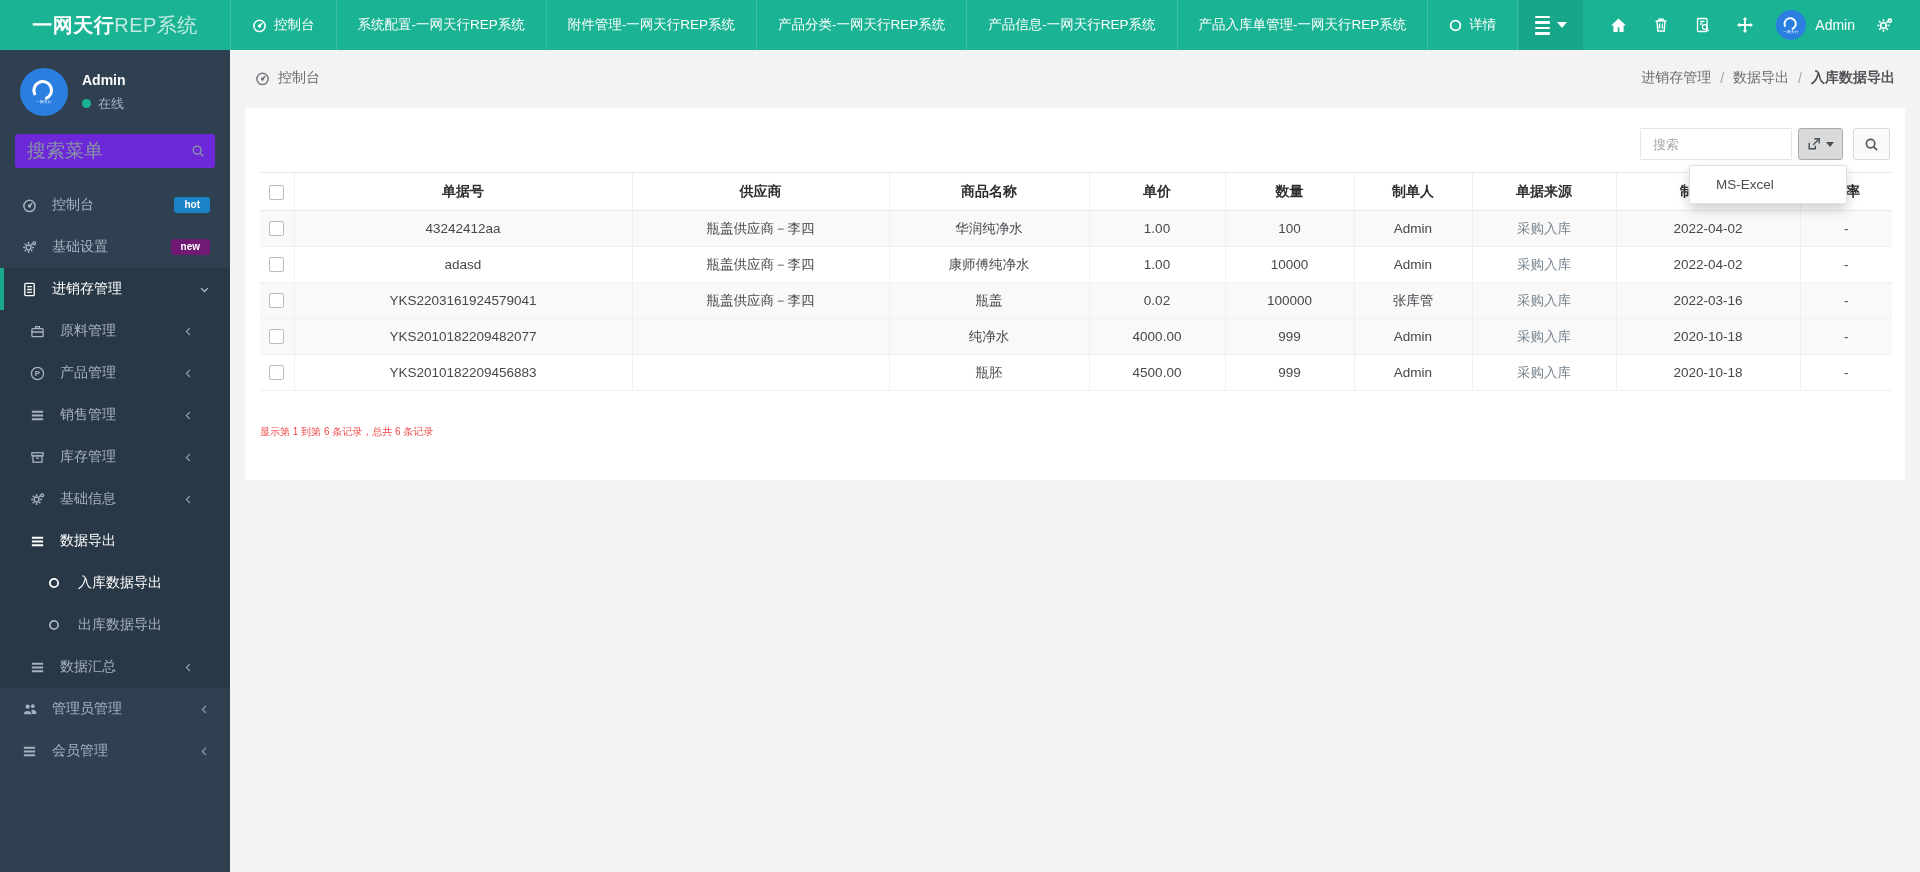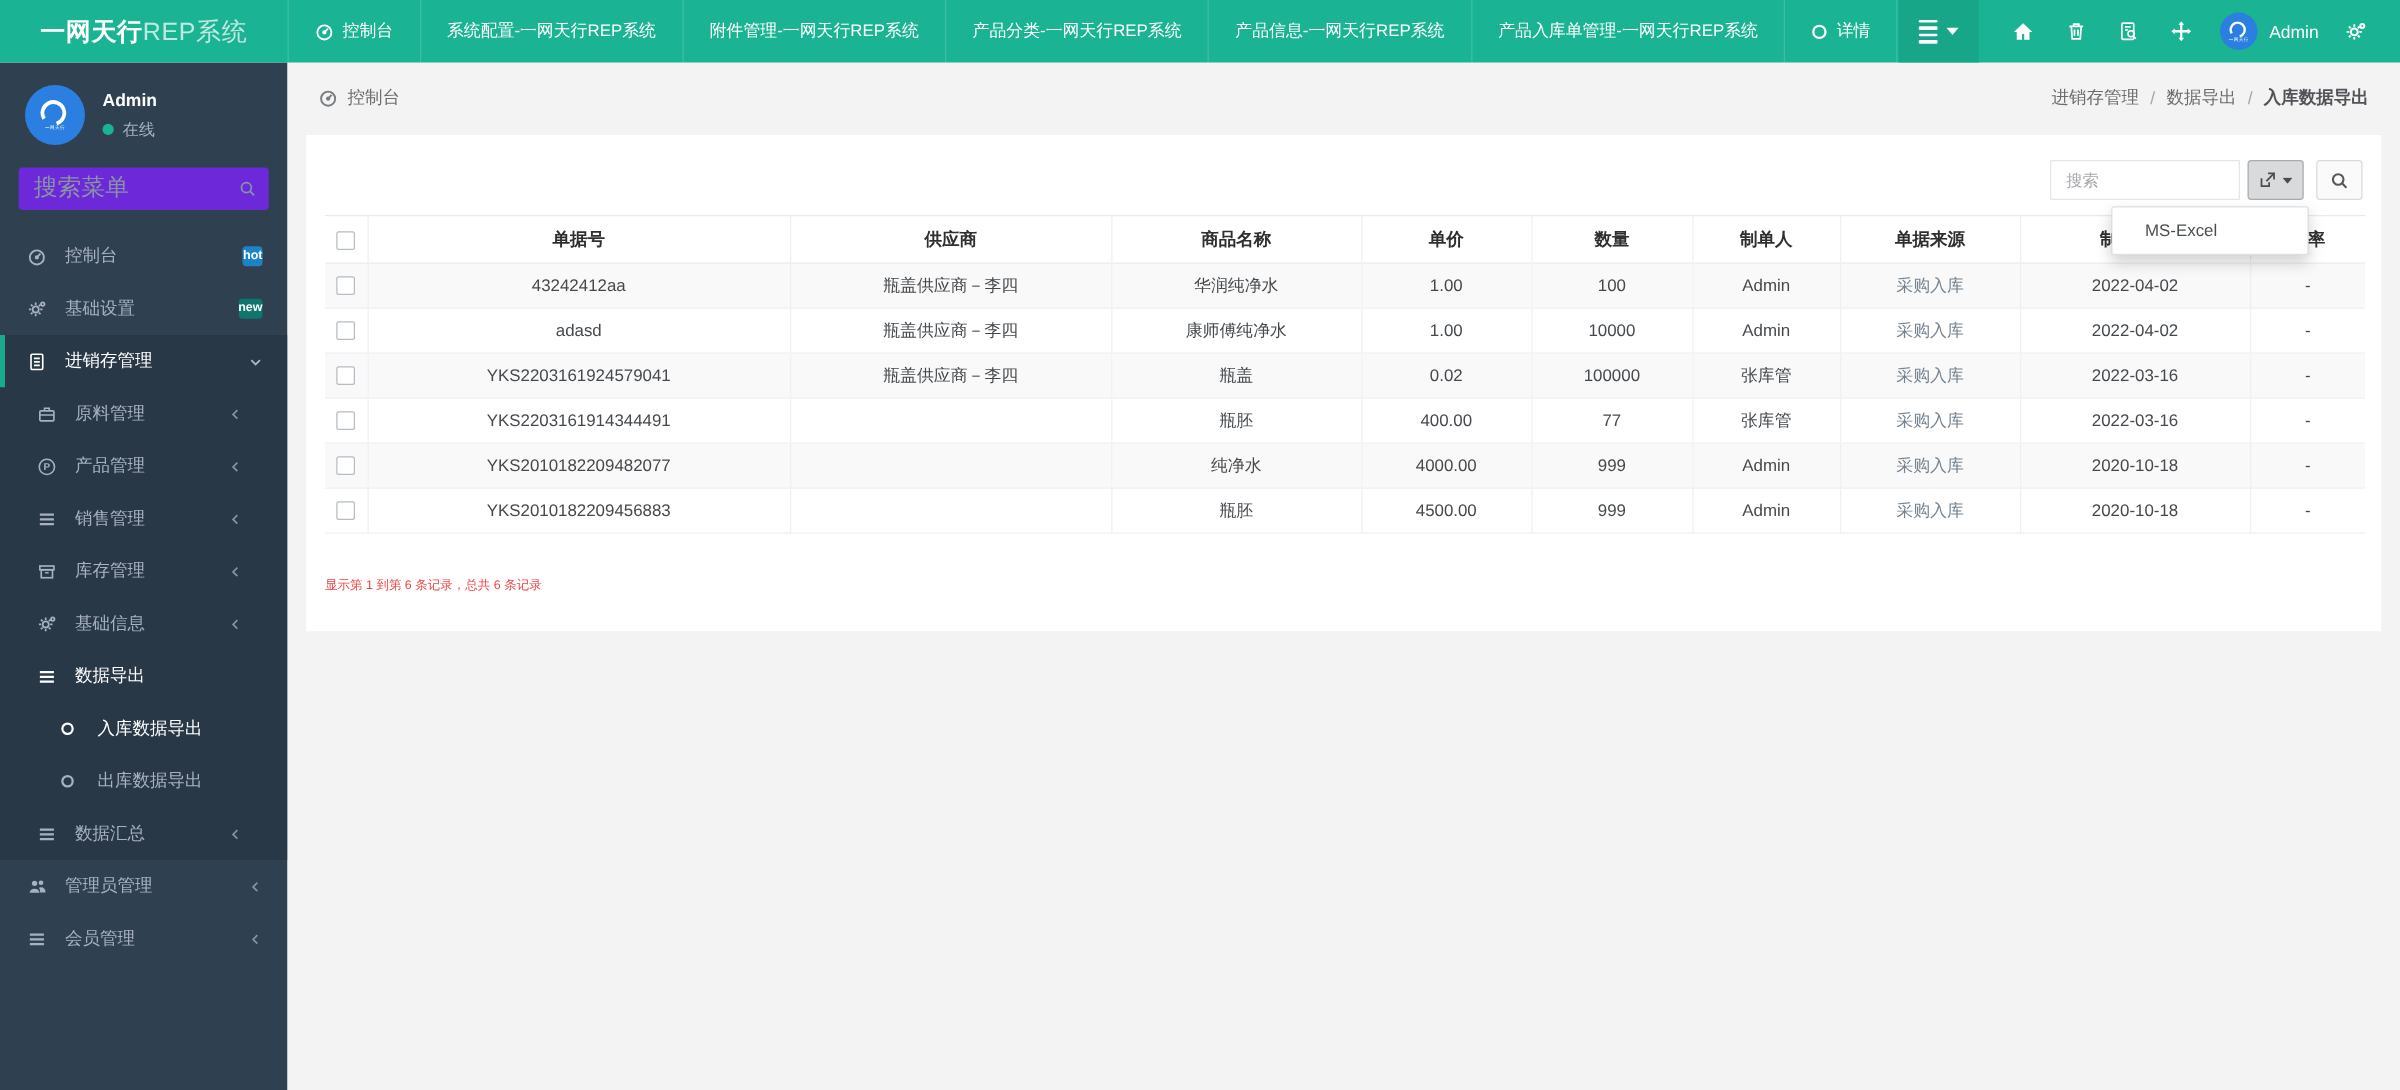--- a/index.html
+++ b/index.html
@@ -38,23 +38,23 @@
   .search-glyph{position:absolute;right:10px;top:10px;color:#8795a3;display:flex}
 
   .m1,.m2,.m3{display:flex;align-items:center;height:42px;cursor:pointer}
   .m1{padding:0 20px 0 22px}
   .icon{width:24px;margin-right:6px;display:flex;align-items:center;flex:none}
   .m1.active{background:#293846;border-left:4px solid #19aa8d;padding-left:18px;color:#fff}
   .submenu{background:#293846}
   .m2{padding:0 36px 0 30px}
   .m3{padding:0 20px 0 48px}
   .on{color:#fff}
-  .badge{margin-left:auto;font-size:10px;font-weight:bold;color:#fff;padding:3px 0;border-radius:3px;line-height:1}
+  .badge{margin-left:auto;font-size:10px;font-weight:bold;color:#fff;padding:3px 10px;border-radius:3px;line-height:1}
   .badge.hot{background:#1c84c6}
-  .badge.new{background:#0f766e}
+  .badge.new{background:#701a75}
   .chev{margin-left:auto;color:#8593a2;display:flex}
   .m1.active .chev{color:#aeb9c5}
 
   
   .main{position:absolute;left:230px;top:50px;right:0;bottom:0;background:#f3f3f4}
   .page-head{display:flex;justify-content:space-between;align-items:center;padding:19px 25px 21px;font-size:14px;color:#6a6c6f}
   .ph-left{display:flex;align-items:center;gap:8px}
   .ph-right{display:flex;gap:9px;align-items:center}
   .ph-right .sep{color:#a4a6a9}
   .ph-right .crumb{cursor:pointer}
@@ -480,32 +480,20 @@
           <td>YKS2203161924579041</td>
           <td>瓶盖供应商－李四</td>
           <td>瓶盖</td>
           <td>0.02</td>
           <td>100000</td>
           <td>张库管</td>
           <td class="src">采购入库</td>
           <td>2022-03-16</td>
           <td>-</td>
         </tr>
-        <tr>
-          <td><input type="checkbox" style=""></td>
-          <td>YKS2203161914344491</td>
-          <td></td>
-          <td>瓶胚</td>
-          <td>400.00</td>
-          <td>77</td>
-          <td>张库管</td>
-          <td class="src">采购入库</td>
-          <td>2022-03-16</td>
-          <td>-</td>
-        </tr>
         <tr class="stripe">
           <td><input type="checkbox" style=""></td>
           <td>YKS2010182209482077</td>
           <td></td>
           <td>纯净水</td>
           <td>4000.00</td>
           <td>999</td>
           <td>Admin</td>
           <td class="src">采购入库</td>
           <td>2020-10-18</td>

